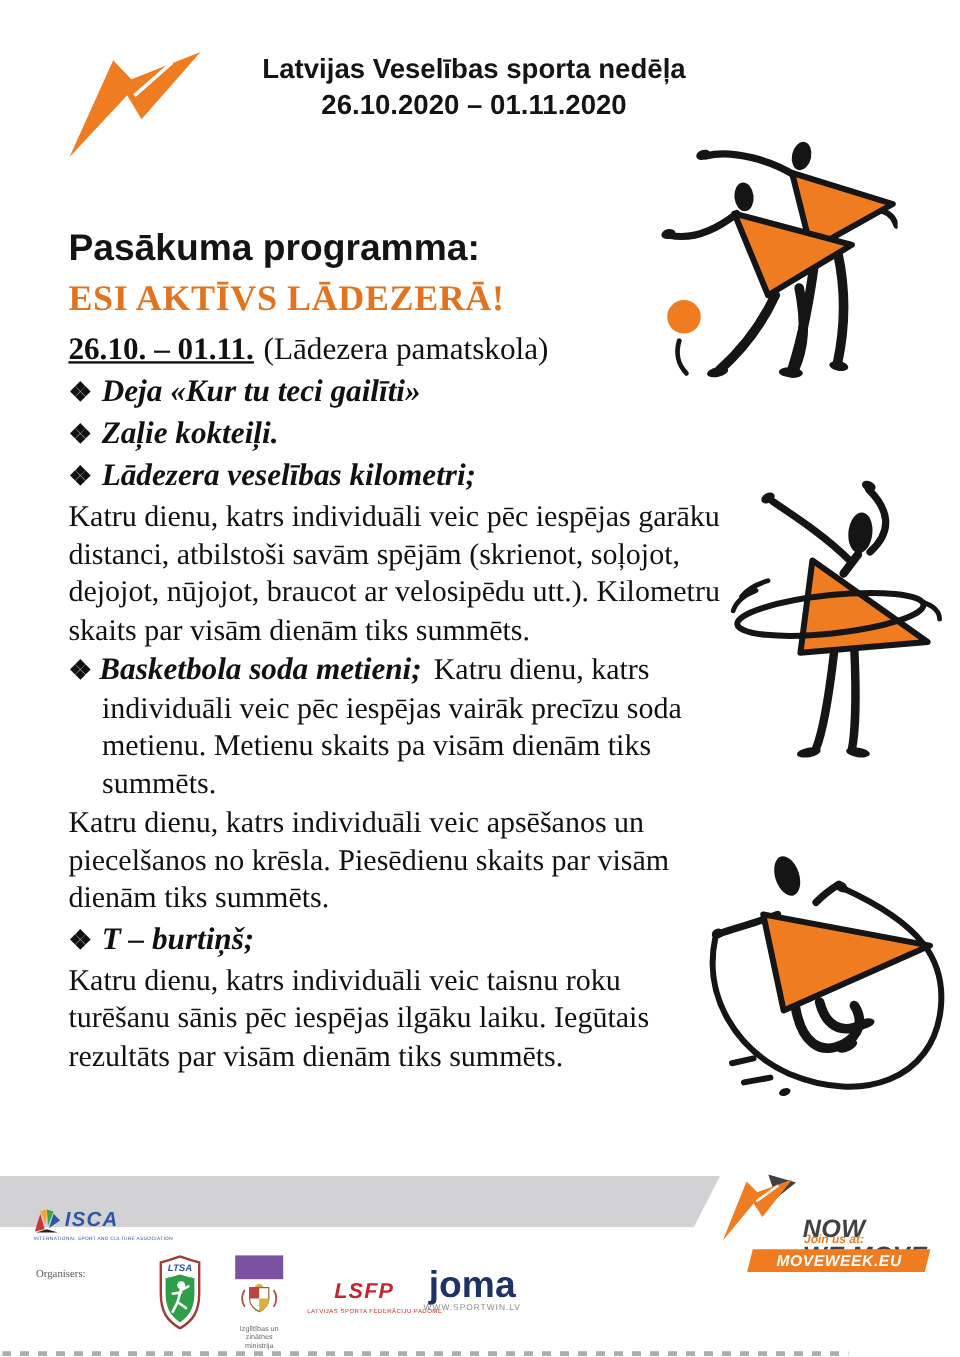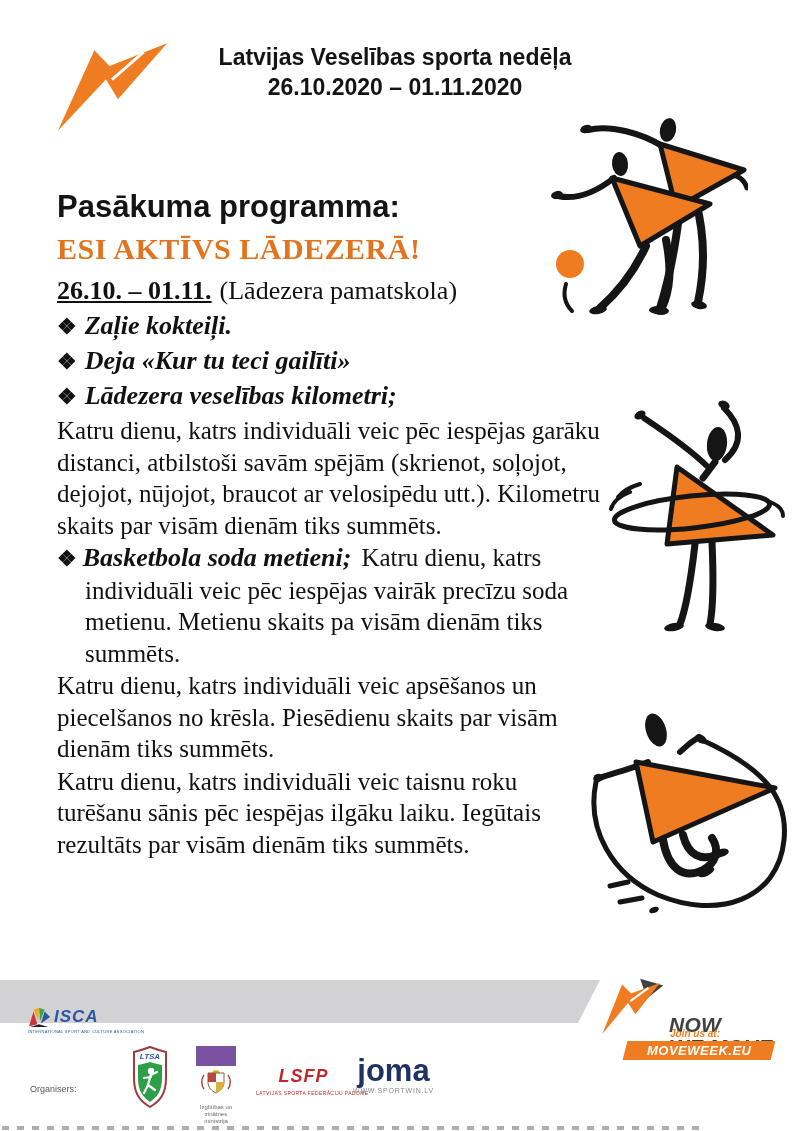--- a/index.html
+++ b/index.html
@@ -34,22 +34,22 @@
        font-family:"Liberation Sans", sans-serif;}
   .nwm-arrow{position:absolute;left:2px;top:6px;width:66px;height:60px;}
   .nwm-text{position:absolute;left:72px;top:8px;font-style:italic;font-weight:800;
     font-size:21px;line-height:22px;color:#414042;letter-spacing:.3px;white-space:nowrap;margin-top:36px;}
   .nwm-join{position:absolute;left:0;top:58px;width:100%;text-align:center;
     font-style:italic;font-weight:bold;font-size:10px;}
   .nwm-banner{position:absolute;left:28px;top:71px;width:148px;height:19px;
     transform:skewX(-14deg);display:flex;align-items:center;justify-content:center;}
   .nwm-banner span{transform:skewX(14deg);color:#fff;font-style:italic;font-weight:800;font-size:13px;letter-spacing:.5px;}
 
-  .organisers-label{position:absolute;left:30px;top:1084px;
-    font-family:Liberation Sans, sans-serif;font-size:9px;color:#595959;}
+  .organisers-label{position:absolute;left:30px;top:1056px;
+    font-family:Liberation Serif, serif;font-size:9px;color:#595959;}
   .logo-isca{position:absolute;left:28px;top:1006px;width:85px;font-family:Liberation Sans, sans-serif;}
   .isca-row{display:flex;align-items:center;gap:2px;}
   .isca-name{font-style:italic;font-weight:800;font-size:17px;color:#2b57a5;letter-spacing:1px;}
   .isca-caption{font-size:4px;color:#2b57a5;letter-spacing:.3px;margin-top:1px;white-space:nowrap;}
   .logo-ltsa{position:absolute;left:131px;top:1046px;width:38px;height:62px;}
   .logo-ministry{position:absolute;left:192px;top:1046px;width:48px;text-align:center;
     font-family:"Liberation Sans", sans-serif;}
   .ministry-caption{font-size:6px;color:#6b6b6b;line-height:7px;margin-top:2px;}
   .logo-lsfp{position:absolute;left:256px;top:1064px;width:95px;text-align:center;font-family:"Liberation Sans", sans-serif;}
   .lsfp-name{font-weight:800;font-style:italic;font-size:18px;line-height:24px;color:#C3272E;letter-spacing:1px;}
@@ -142,37 +142,40 @@
   </svg>
 
   <div class="content">
     <div class="h-black">Pasākuma programma:</div>
     <div class="h-orange" style="color:#E2731F">ESI AKTĪVS LĀDEZERĀ!</div>
     <div class="dateline">
       <span class="date">26.10. – 01.11.</span><span>(Lādezera pamatskola)</span>
     </div>
 
     <div class="brow">
+      <span class="mark">❖</span><span>Deja «Kur tu teci gailīti»</span>
+    </div>
+    <div class="brow">
       <span class="mark">❖</span><span>Zaļie kokteiļi.</span>
-    </div>
-    <div class="brow">
-      <span class="mark">❖</span><span>Deja «Kur tu teci gailīti»</span>
     </div>
     <div class="brow">
       <span class="mark">❖</span><span>Lādezera veselības kilometri;</span>
     </div>
 
     <div class="para">Katru dienu, katrs individuāli veic pēc iespējas garāku distanci, atbilstoši savām spējām (skrienot, soļojot, dejojot, nūjojot, braucot ar velosipēdu utt.). Kilometru skaits par visām dienām tiks summēts.</div>
 
     <div class="para hang">
       <span class="mark">❖</span><span class="lead">Basketbola soda metieni;</span><span>Katru dienu, katrs individuāli veic pēc iespējas vairāk precīzu soda metienu. Metienu skaits pa visām dienām tiks summēts.</span>
     </div>
 
     <div class="para">Katru dienu, katrs individuāli veic apsēšanos un piecelšanos no krēsla. Piesēdienu skaits par visām dienām tiks summēts.</div>
 
+    <div class="brow">
+      <span class="mark">❖</span><span>T – burtiņš;</span>
+    </div>
     <div class="para">Katru dienu, katrs individuāli veic taisnu roku turēšanu sānis pēc iespējas ilgāku laiku. Iegūtais rezultāts par visām dienām tiks summēts.</div>
   </div>
 
   <div class="gray-band" style="background:#D2D2D4"></div>
 
   <div class="nwm">
     <svg class="nwm-arrow" viewBox="0 0 80 72">
       <polygon points="50,3 78,11 58,27" fill="#414042"></polygon>
       <polygon points="4,70 28,10 42,24" fill="#EF7C21"></polygon>
       <polygon points="30,24 74,8 44,46" fill="#EF7C21"></polygon>

